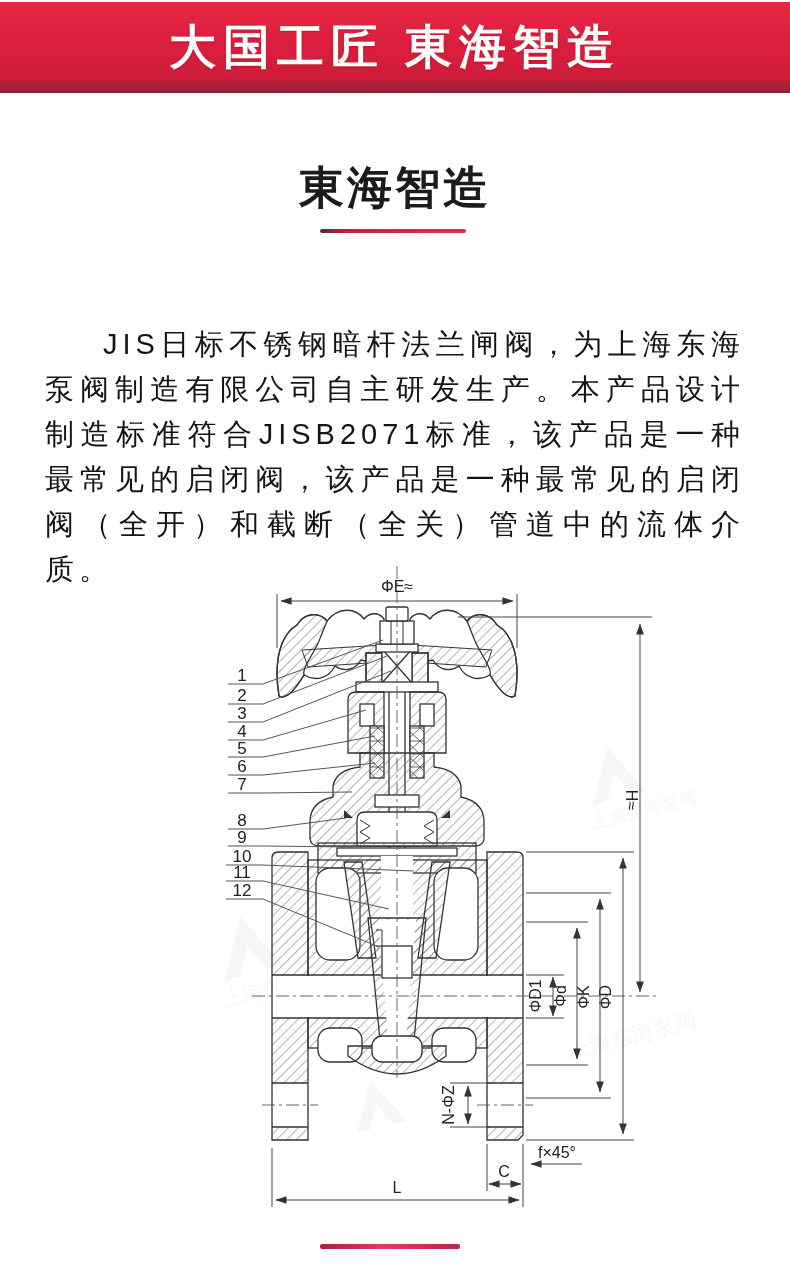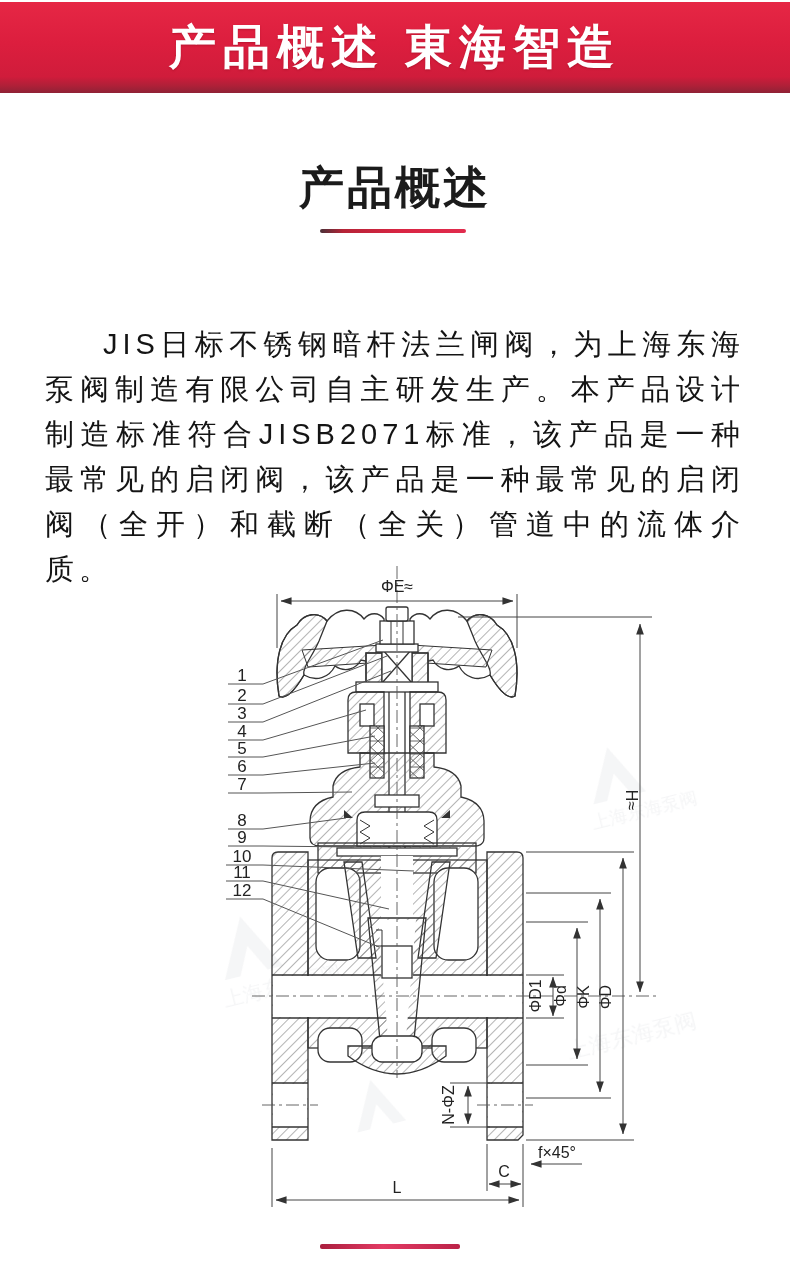--- a/index.html
+++ b/index.html
@@ -32,24 +32,24 @@
   .diagram{position:absolute;left:170px;top:548px;width:620px;height:704px;}
   .footer-line{
     position:absolute;left:320px;top:1244px;width:140px;height:5px;border-radius:2px;
     background:linear-gradient(90deg,#aa1f3e 0%,#e23a63 45%,#bb2348 100%);
   }
 </style>
 </head>
 <body>
 
 <div class="banner">
-  <span class="banner-title">产品概述 東海智造</span>
+  <span class="banner-title">大国工匠 東海智造</span>
 </div>
 
-<div class="sec-title">产品概述</div>
+<div class="sec-title">東海智造</div>
 <div class="sec-underline"></div>
 
 <p class="para">JIS日标不锈钢暗杆法兰闸阀，为上海东海泵阀制造有限公司自主研发生产。本产品设计制造标准符合JISB2071标准，该产品是一种最常见的启闭阀，该产品是一种最常见的启闭阀（全开）和截断（全关）管道中的流体介质。</p>
 
 <div class="diagram">
 <svg width="620" height="704" viewBox="170 548 620 704" xmlns="http://www.w3.org/2000/svg">
   <defs>
     <pattern id="h1" width="7" height="7" patternUnits="userSpaceOnUse" patternTransform="rotate(45)">
       <line x1="0" y1="0" x2="0" y2="7" stroke="#6a6a6a" stroke-width="1"></line>
     </pattern>

